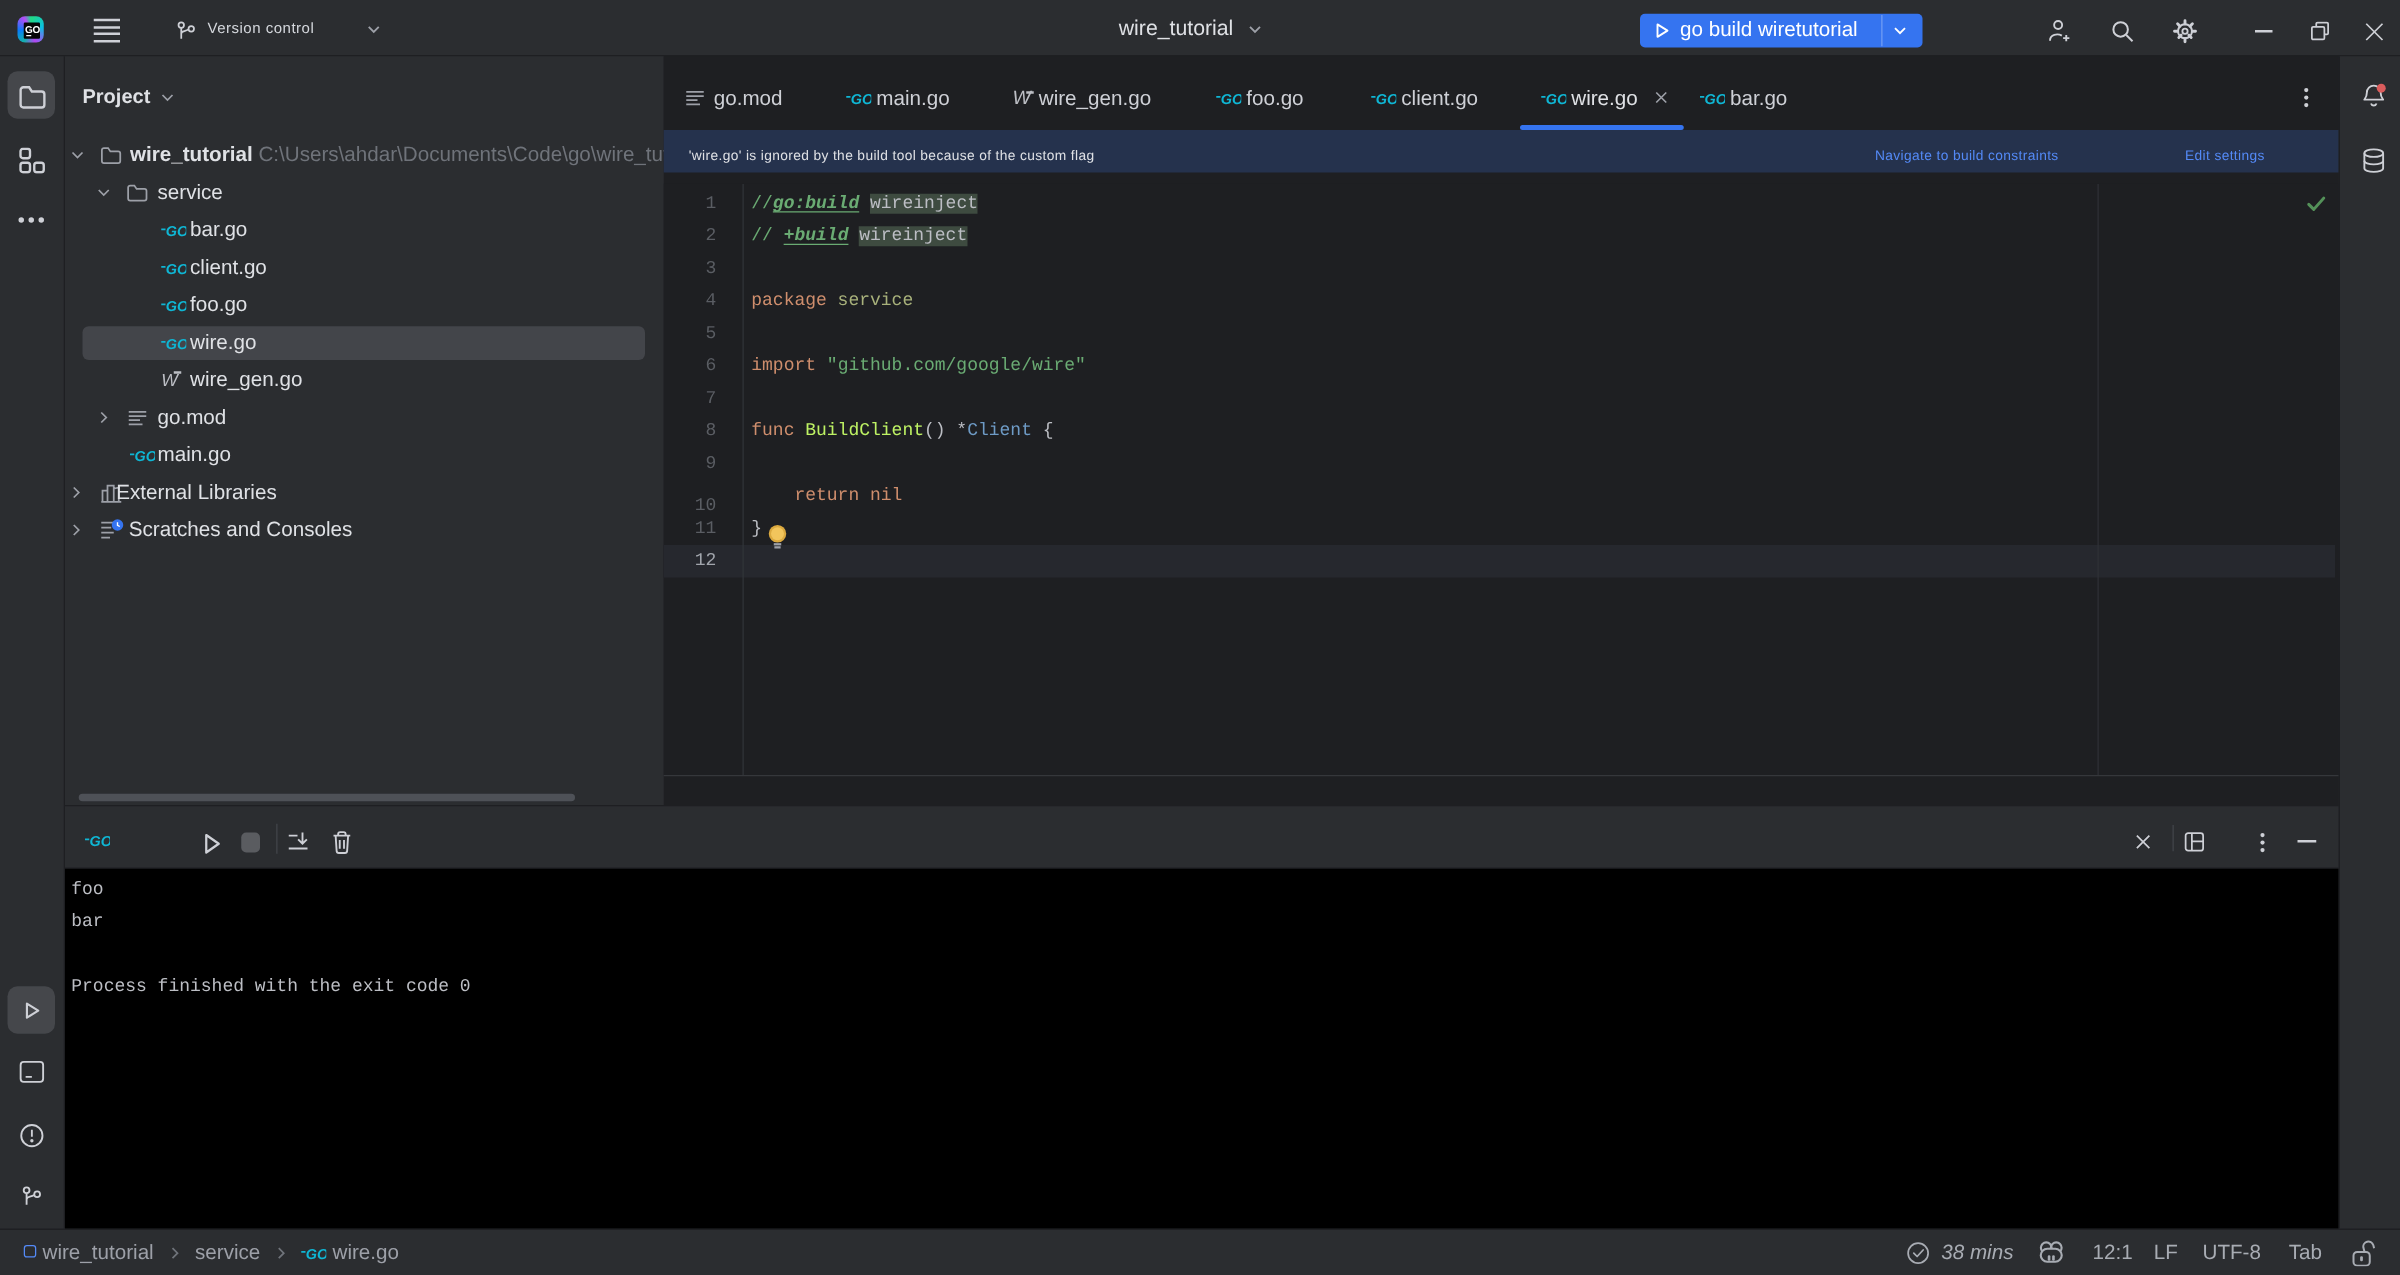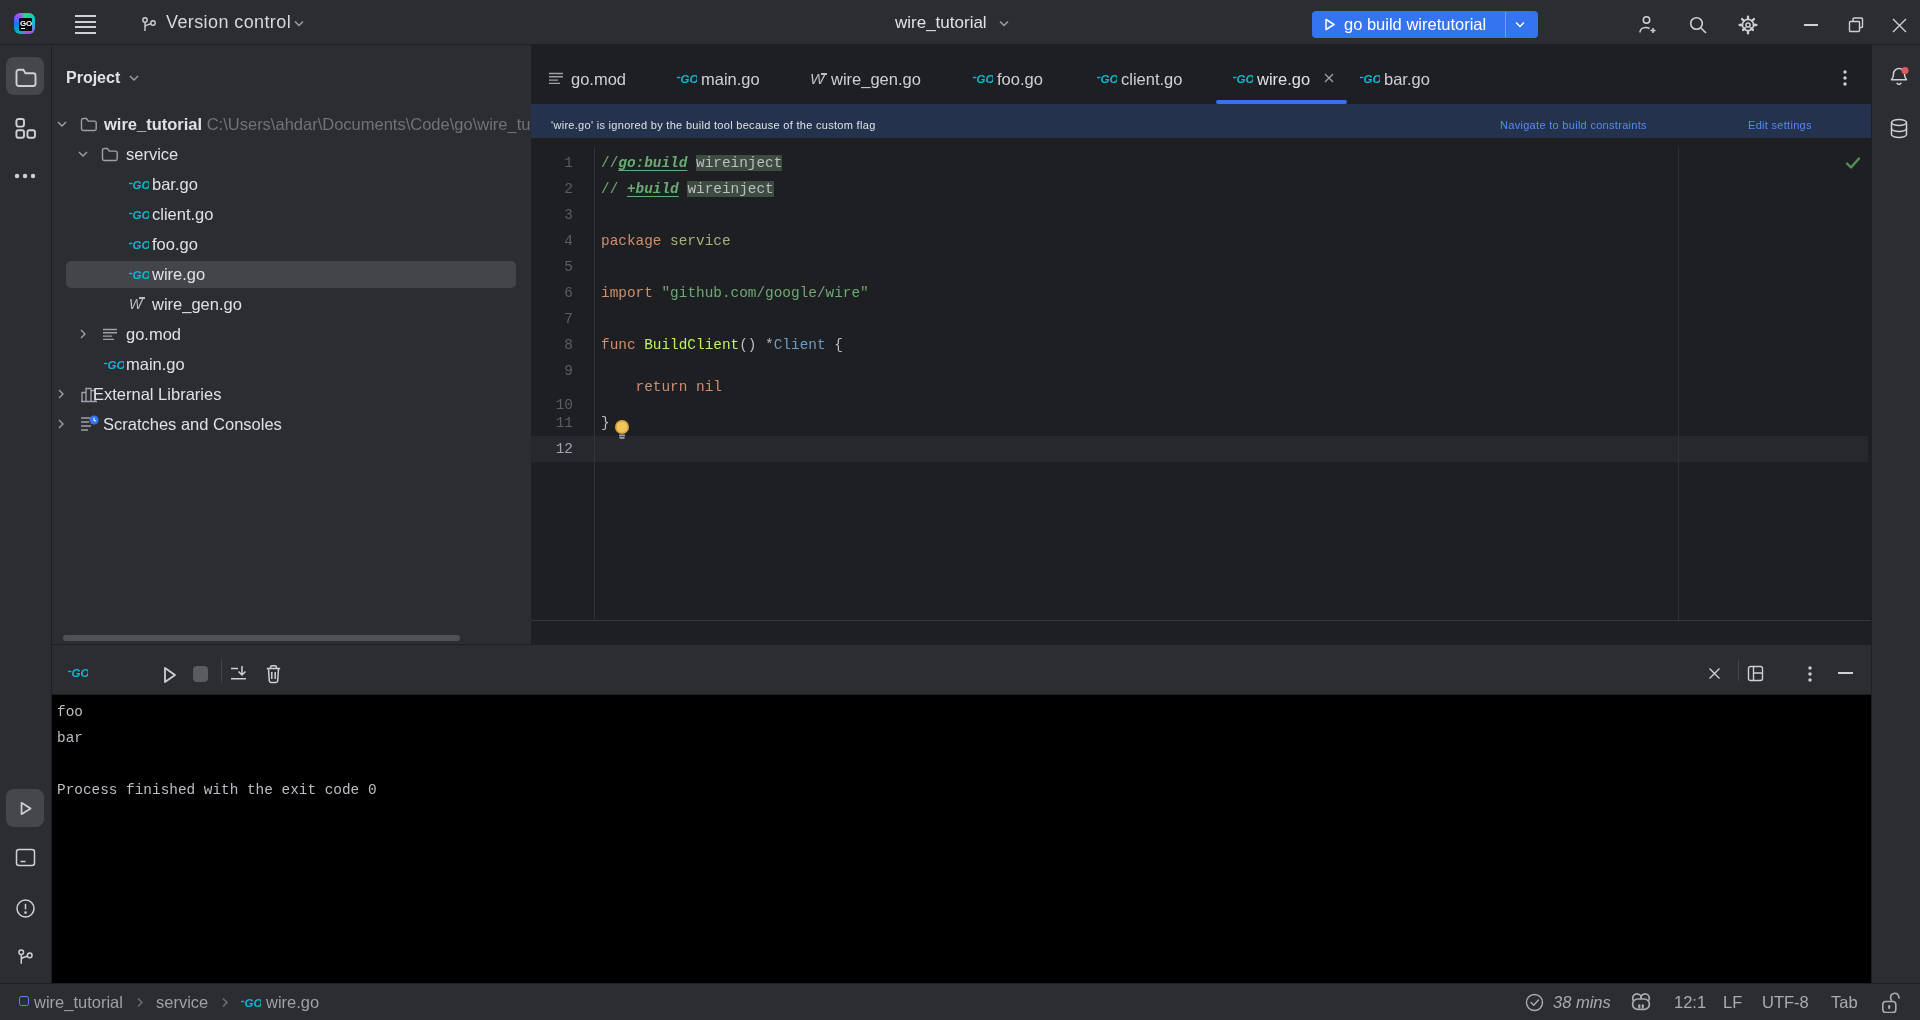--- a/index.html
+++ b/index.html
@@ -39,21 +39,21 @@
     <div class="abs" style="left:75px;top:15px;width:21px;height:2px;background:#CED0D6;"></div>
     <div class="abs" style="left:75px;top:20.5px;width:21px;height:2px;background:#CED0D6;"></div>
     <div class="abs" style="left:75px;top:26px;width:21px;height:2px;background:#CED0D6;"></div>
     <div class="abs" style="left:75px;top:31.5px;width:21px;height:2px;background:#CED0D6;"></div>
 
     <svg class="abs" style="left:140px;top:16px;" width="18" height="18" viewBox="0 0 18 18" fill="none" stroke="#CED0D6" stroke-width="1.4">
       <circle cx="5" cy="4" r="2.2"></circle>
         <circle cx="13" cy="7" r="2.2"></circle>
         <path d="M5 6.2 V15 M5 11 C5 8.6 7.5 9.4 10.8 7.6"></path>
     </svg>
-    <div class="abs sans" style="left:166px;top:0;height:45px;line-height:45px;font-size:18px;letter-spacing:0.4px;color:#D5D8DD;">Version control</div>
+    <div class="abs sans" style="left:166px;top:0;height:45px;line-height:45px;font-size:12px;letter-spacing:0.4px;color:#D5D8DD;">Version control</div>
     <svg class="abs" style="left:292px;top:19px;" width="14" height="9" viewBox="0 0 14 9" fill="none" stroke="#9DA0A8" stroke-width="1.5">
         <path d="M3 2.5 L7 6.5 L11 2.5"></path>
       </svg>
 
     <div class="abs sans" style="left:895px;top:0;height:45px;line-height:45px;font-size:17px;color:#DFE1E5;">wire_tutorial</div>
     <svg class="abs" style="left:997px;top:19px;" width="14" height="9" viewBox="0 0 14 9" fill="none" stroke="#9DA0A8" stroke-width="1.5">
         <path d="M3 2.5 L7 6.5 L11 2.5"></path>
       </svg>
 
     <div class="abs" style="left:1312px;top:11px;width:226px;height:27px;background:#3574F0;border-radius:4px;"></div>
@@ -293,21 +293,21 @@
     <div class="ln" style="top:211px;">9</div>
     <div class="ln" style="top:245px;">10</div>
     <div class="ln" style="top:263px;">11</div>
     <div class="ln" style="top:289px;color:#A1A5AC;">12</div>
 
     <div class="cl" style="top:3px;"><span class="cm">//</span><span class="cm bi">go:build</span> <span class="hl">wireinject</span></div>
     <div class="cl" style="top:29px;"><span class="cm">// </span><span class="cm bi">+build</span> <span class="hl">wireinject</span></div>
     <div class="cl" style="top:81px;"><span class="kw">package</span> <span class="pkg">service</span></div>
     <div class="cl" style="top:133px;"><span class="kw">import</span> <span class="str">"github.com/google/wire"</span></div>
     <div class="cl" style="top:185px;"><span class="kw">func</span> <span class="fn">BuildClient</span>() *<span class="ty">Client</span> {</div>
-    <div class="cl" style="top:227px;">    <span class="kw">return</span> <span class="kw">nil</span></div>
+    <div class="cl" style="top:237px;">    <span class="kw">return</span> <span class="kw">nil</span></div>
     <div class="cl" style="top:263px;">}</div>
 
     <svg class="abs" style="left:82px;top:271px;" width="18" height="22" viewBox="0 0 18 22">
       <circle cx="9" cy="9" r="7" fill="#DBA93F"></circle>
       <circle cx="9" cy="9" r="5.2" fill="#F2C55C"></circle>
       <rect x="6" y="16.5" width="6" height="1.8" fill="#9DA0A8"></rect>
         <rect x="6.5" y="19" width="5" height="1.8" fill="#9DA0A8"></rect>
     </svg>
 
     <svg class="abs" style="left:1314px;top:9px;" width="16" height="14" viewBox="0 0 16 14" fill="none" stroke="#549159" stroke-width="2.4" stroke-linecap="round" stroke-linejoin="round">

